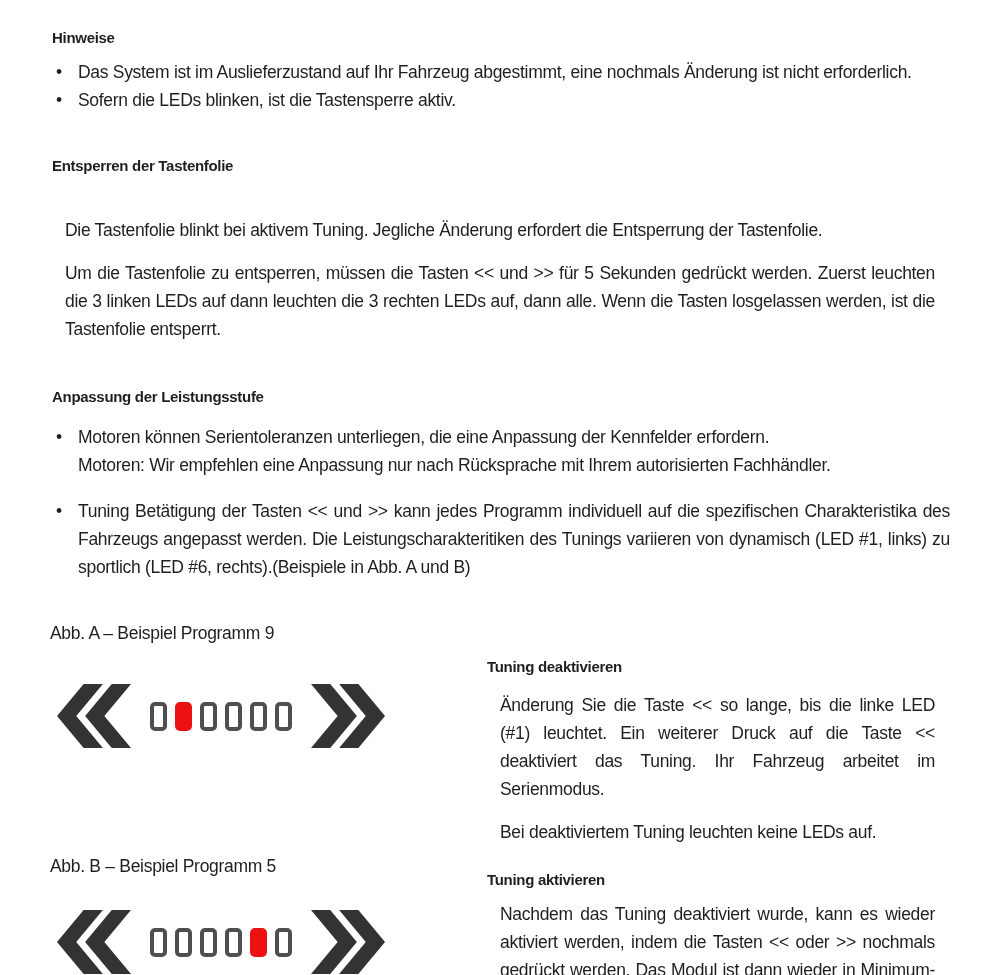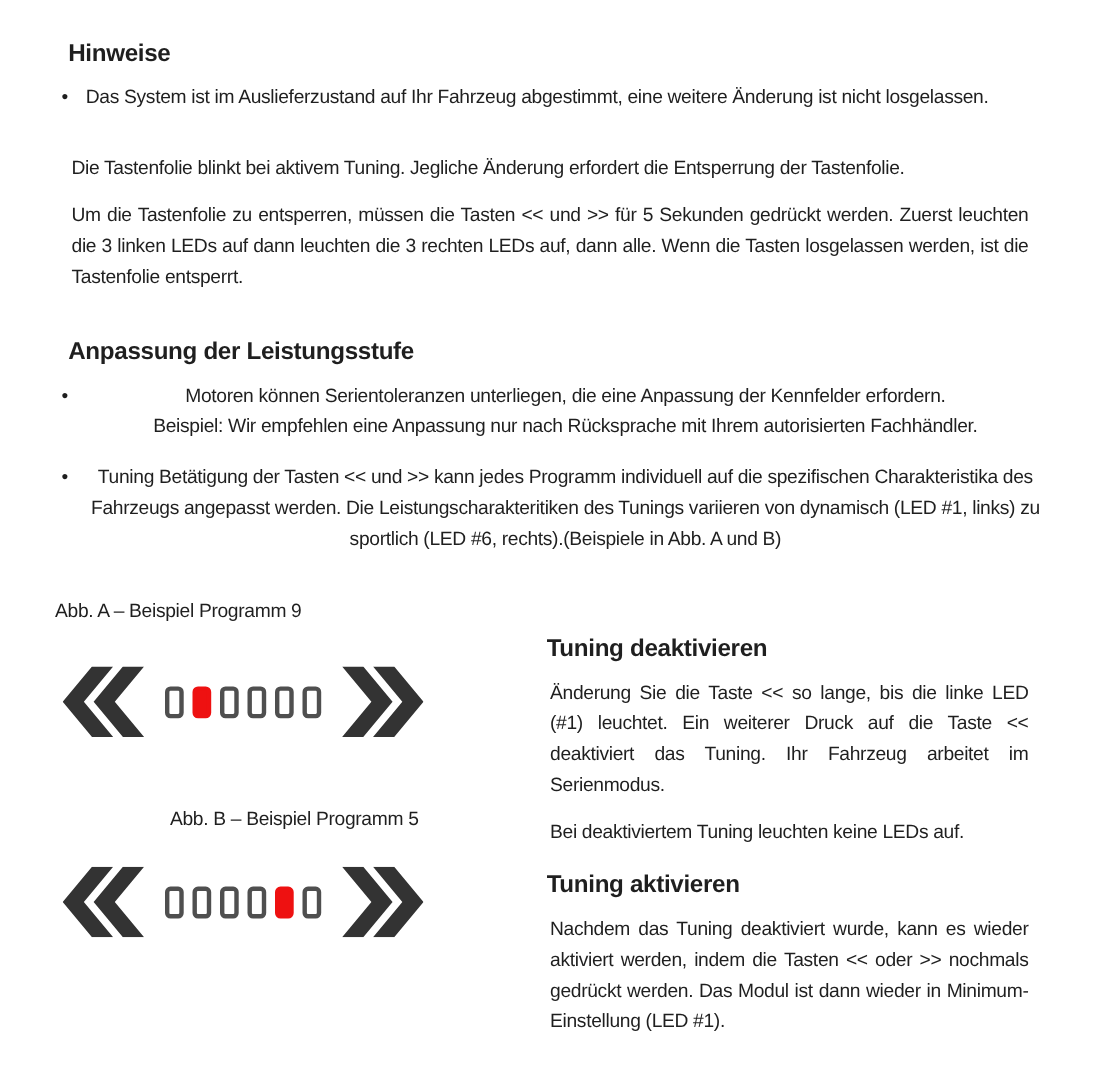--- a/index.html
+++ b/index.html
@@ -6,39 +6,39 @@
     --text:#1f1f1f; --led_on:#ee1111; --led_border:#4f4f4f; --chevron:#333333; --bg:#ffffff;
   }
   html,body{margin:0;padding:0;background:var(--bg);}
   .page{
     width:1000px;height:975px;box-sizing:border-box;
     padding:22px 50px 0 50px;
     font-family:"Liberation Sans",sans-serif;
     font-size:17.5px;letter-spacing:-0.3px;line-height:28px;
     color:var(--text);overflow:hidden;
   }
-  h2,h3{font-size:22px;font-weight:700;margin:12px;}
+  h2,h3{font-size:15px;font-weight:700;margin:2px;}
   p{margin:15px;}
   .b{font-weight:400;}
   .just{text-align:justify;}
   ul{list-style:none;margin:0;padding:0;}
   li{position:relative;padding-left:28px;margin:0;}
   li::before{content:"\2022";position:absolute;left:6px;top:0;}
   .gap-sm{margin-top:6px;}
   .h-entsperren{margin-top:38px;}
   .p-entsperren{margin-top:36px;}
   .h-anpassung{margin-top:40px;}
-  .ul-anpassung li{margin-top:12px;text-align:center;}
+  .ul-anpassung li{margin-top:12px;}
   .ul-anpassung li.second{margin-top:18px;}
   
   .cols{display:grid;grid-template-columns:435px 1fr;margin-top:38px;}
   .fig-label{margin:0;}
   .fig-graphic{display:flex;align-items:center;margin-left:7px;height:64px;}
   .fig-a .fig-graphic{margin-top:37px;}
-  .fig-b-label{margin-top:60px;text-align:center;}
+  .fig-b-label{margin-top:104px;}
   .fig-b .fig-graphic{margin-top:30px;}
   .chev{width:74px;height:64px;flex:none;color:var(--chevron);}
   .leds{display:flex;gap:8px;margin:0 19px;}
   .led{width:17px;height:29px;box-sizing:border-box;border:4px solid var(--led_border);
        border-radius:5px;background:#fff;flex:none;}
   .led.on{background:var(--led_on);border-color:var(--led_on);}
   
   .col-right .h-deakt{margin-top:34px;}
   .col-right .p1{margin-top:10px;}
   .col-right .p2{margin-top:6px;}
@@ -46,35 +46,37 @@
   .col-right .p3{margin-top:6px;}
 </style>
 </head>
 <body>
 
 <div class="page">
 
   <section>
     <h2>Hinweise</h2>
     <ul class="gap-sm">
-      <li class="just"><span>Das System ist im Auslieferzustand auf Ihr Fahrzeug abgestimmt, eine weitere Änderung ist nicht losgelassen.</span></li>
+      <li class="just"><span>Das System ist im Auslieferzustand auf Ihr Fahrzeug abgestimmt, eine nochmals Änderung ist nicht erforderlich.</span></li>
+      <li><span>Sofern die LEDs blinken, ist die Tastensperre aktiv.</span></li>
     </ul>
   </section>
 
   <section>
+    <h2 class="h-entsperren">Entsperren der Tastenfolie</h2>
     <p class="p-entsperren">Die Tastenfolie blinkt bei aktivem Tuning. Jegliche Änderung erfordert die Entsperrung der Tastenfolie.</p>
     <p class="just"><span>Um die Tastenfolie zu entsperren, müssen die </span><span class="b">Tasten &lt;&lt; und &gt;&gt;</span><span> für 5 Sekunden gedrückt werden. Zuerst leuchten die 3 linken LEDs auf dann leuchten die 3 rechten LEDs auf, dann alle. Wenn die Tasten losgelassen werden, ist die Tastenfolie entsperrt.</span></p>
   </section>
 
   <section>
     <h2 class="h-anpassung">Anpassung der Leistungsstufe</h2>
     <ul class="ul-anpassung">
       <li>
         <span>Motoren können Serientoleranzen unterliegen, die eine Anpassung der Kennfelder erfordern.</span><br>
-        <span><span class="b">Beispiel:</span><span> Wir empfehlen eine Anpassung nur nach Rücksprache mit Ihrem autorisierten Fachhändler.</span></span>
+        <span><span class="b">Motoren:</span><span> Wir empfehlen eine Anpassung nur nach Rücksprache mit Ihrem autorisierten Fachhändler.</span></span>
       </li>
       <li class="second just">
         <span><span>Tuning Betätigung der </span><span class="b">Tasten &lt;&lt; und &gt;&gt;</span><span> kann jedes Programm individuell auf die spezifischen Charakteristika des Fahrzeugs angepasst werden. Die Leistungscharakteritiken des Tunings variieren von dynamisch (LED #1, links) zu sportlich (LED #6, rechts).(Beispiele in Abb. A und B)</span></span>
       </li>
     </ul>
   </section>
 
   <section class="cols">
 
     <div class="col-left">

